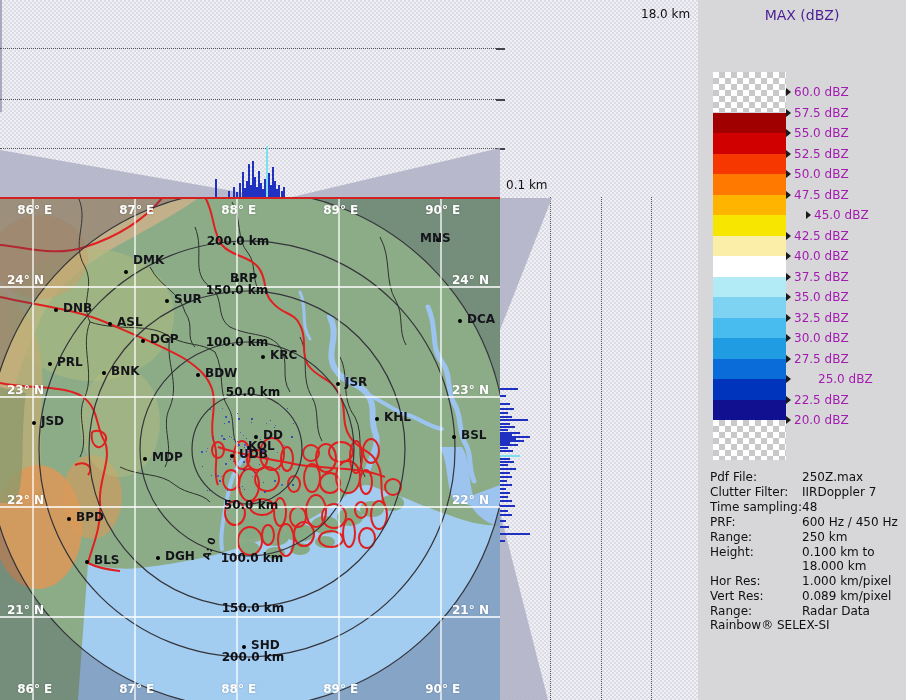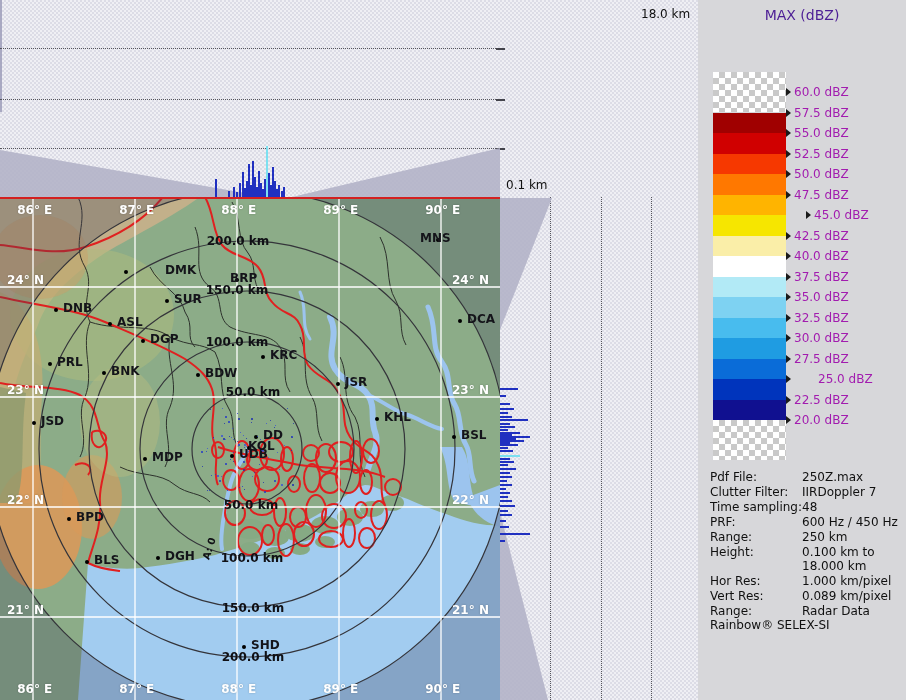--- a/index.html
+++ b/index.html
@@ -288,21 +288,21 @@
         <div class="gridlabel" style="left: 441px; top: 486px; transform: translateX(-45%);">90° E</div>
         <div class="gridlabel" style="left: 7px; top: 77px;">24° N</div>
         <div class="gridlabel" style="left: 452px; top: 77px;">24° N</div>
         <div class="gridlabel" style="left: 7px; top: 187px;">23° N</div>
         <div class="gridlabel" style="left: 452px; top: 187px;">23° N</div>
         <div class="gridlabel" style="left: 7px; top: 297px;">22° N</div>
         <div class="gridlabel" style="left: 452px; top: 297px;">22° N</div>
         <div class="gridlabel" style="left: 7px; top: 407px;">21° N</div>
         <div class="gridlabel" style="left: 452px; top: 407px;">21° N</div>
         <div class="citydot" style="left: 124px; top: 73px;"></div>
-        <div class="maplabel" style="left: 133px; top: 67px; margin-left: 32px;">DMK</div>
+        <div class="maplabel" style="left: 133px; top: 57px;">DMK</div>
         <div class="citydot" style="left: 235px; top: 81px;"></div>
         <div class="maplabel" style="left: 230px; top: 75px;">BRP</div>
         <div class="citydot" style="left: 165px; top: 102px;"></div>
         <div class="maplabel" style="left: 174px; top: 96px;">SUR</div>
         <div class="citydot" style="left: 54px; top: 111px;"></div>
         <div class="maplabel" style="left: 63px; top: 105px;">DNB</div>
         <div class="citydot" style="left: 108px; top: 125px;"></div>
         <div class="maplabel" style="left: 117px; top: 119px;">ASL</div>
         <div class="citydot" style="left: 141px; top: 142px;"></div>
         <div class="maplabel" style="left: 150px; top: 136px;">DGP</div>

